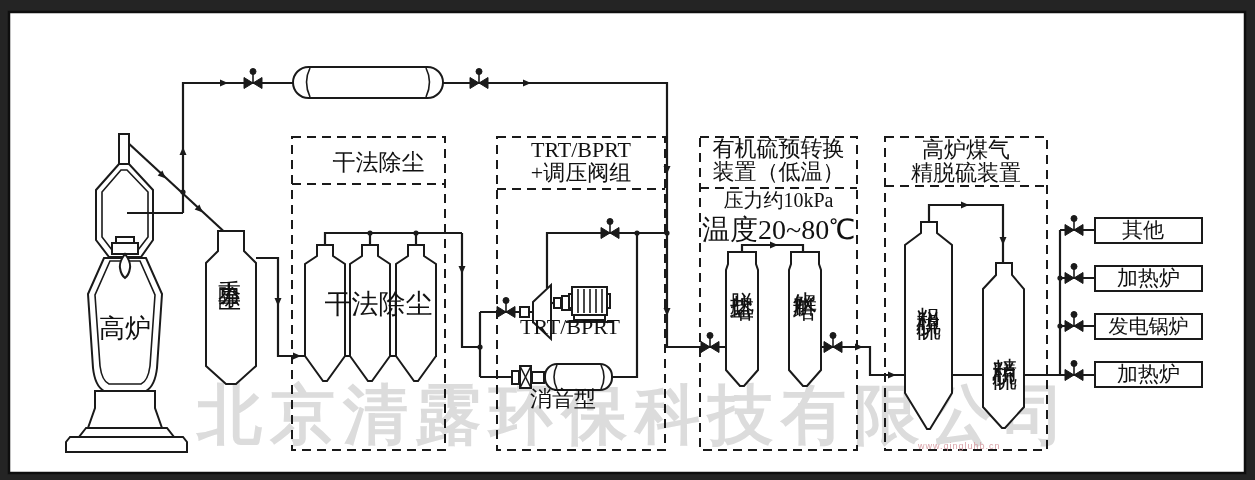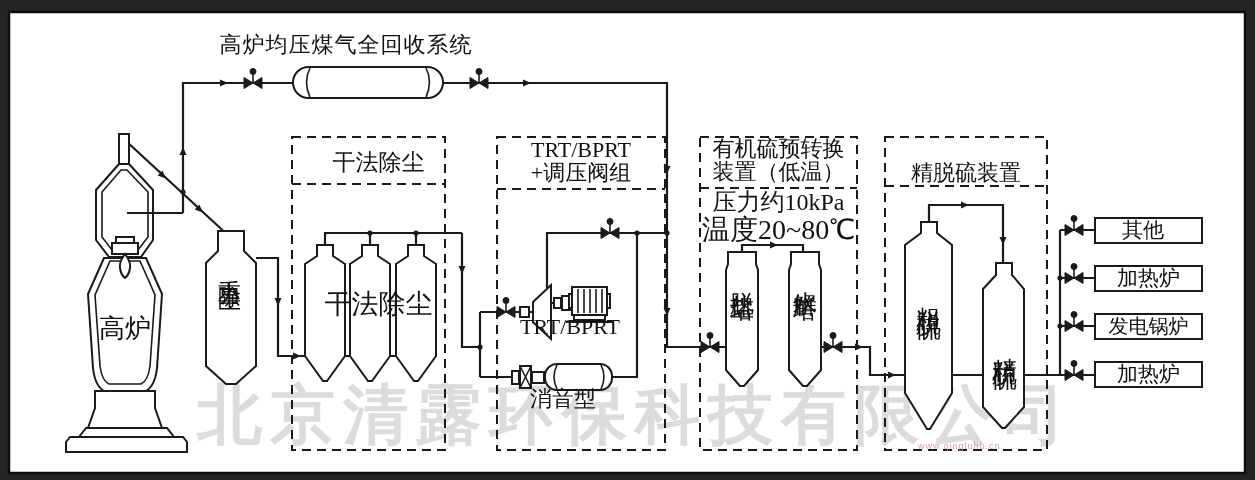--- a/index.html
+++ b/index.html
@@ -229,35 +229,35 @@
     <circle cx="667" cy="233" r="2.6"></circle>
     <circle cx="480" cy="347" r="2.6"></circle>
     <circle cx="370" cy="233" r="2.6"></circle>
     <circle cx="416" cy="233" r="2.6"></circle>
     <circle cx="183" cy="192" r="2.6"></circle>
     <circle cx="1060" cy="278" r="2.6"></circle>
     <circle cx="1060" cy="326" r="2.6"></circle>
   </g>
 </svg>
 
-<div class="lbl" style="left:216px;top:34px;width:260px;font-size:22px;letter-spacing:1px;">高炉均压煤气全回收系统</div>
 
 <div class="lbl" style="left:300px;top:151px;width:157px;font-size:23px;">干法除尘</div>
 <div class="lbl" style="left:300px;top:290px;width:157px;font-size:27px;">干法除尘</div>
 
 <div class="lbl" style="left:497px;top:139px;width:168px;font-size:22px;">TRT/BPRT</div>
 <div class="lbl" style="left:497px;top:162px;width:168px;font-size:22px;">+调压阀组</div>
 <div class="lbl" style="left:495px;top:316px;width:150px;font-size:22px;">TRT/BPRT</div>
 <div class="lbl" style="left:498px;top:388px;width:130px;font-size:22px;">消音型</div>
 
 <div class="lbl" style="left:700px;top:138px;width:157px;font-size:22px;">有机硫预转换</div>
 <div class="lbl" style="left:700px;top:161px;width:157px;font-size:22px;">装置（低温）</div>
-<div class="lbl" style="left:700px;top:190px;width:157px;font-size:24px;">压力约10kPa</div>
+<div class="lbl" style="left:700px;top:190px;width:157px;font-size:20px;">压力约10kPa</div>
 <div class="lbl" style="left:700px;top:215px;width:157px;font-size:28px;">温度20~80℃</div>
 
+<div class="lbl" style="left:885px;top:139px;width:162px;font-size:22px;">高炉煤气</div>
 <div class="lbl" style="left:885px;top:162px;width:162px;font-size:22px;">精脱硫装置</div>
 
 <div class="lbl" style="left:95px;top:315px;width:60px;font-size:26px;">高炉</div>
 
 <div class="lbl vert" style="left:217px;top:261px;font-size:23px;">重力除尘</div>
 <div class="lbl vert" style="left:729px;top:272px;font-size:24px;">脱盐塔</div>
 <div class="lbl vert" style="left:792px;top:272px;font-size:24px;">水解塔</div>
 <div class="lbl vert" style="left:915px;top:288px;font-size:25px;">粗脱硫</div>
 <div class="lbl vert" style="left:991px;top:338px;font-size:25px;">精脱硫</div>
 

